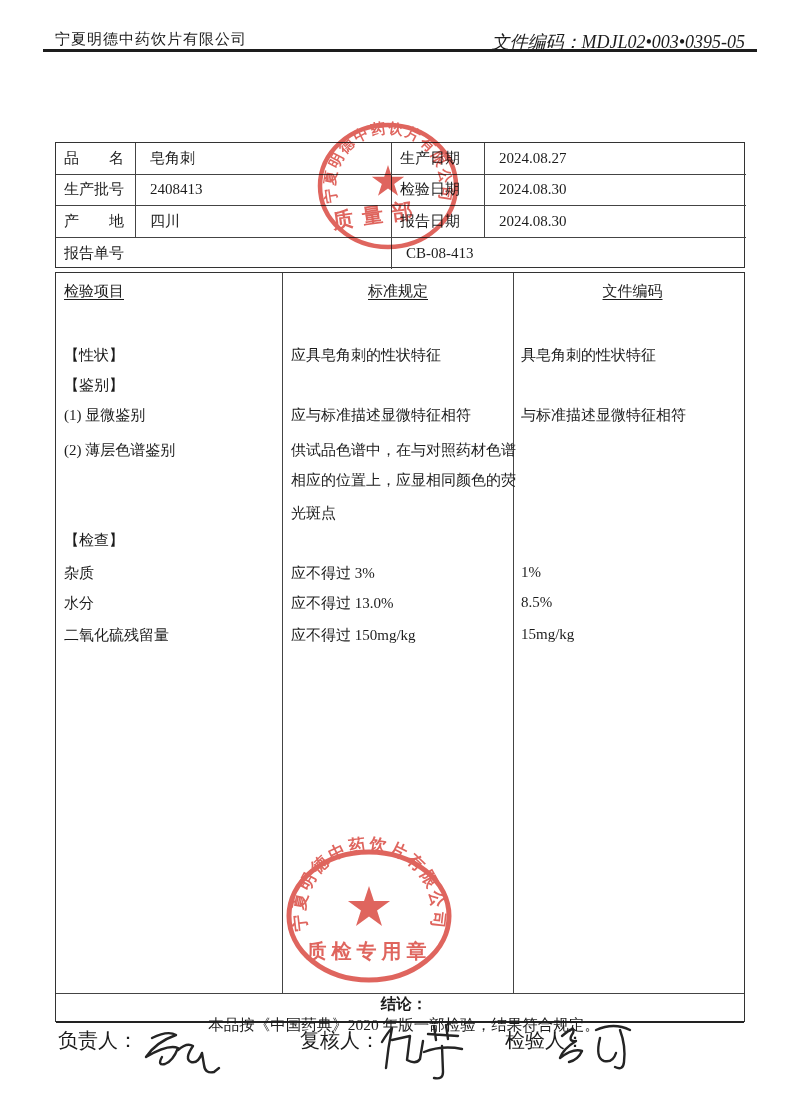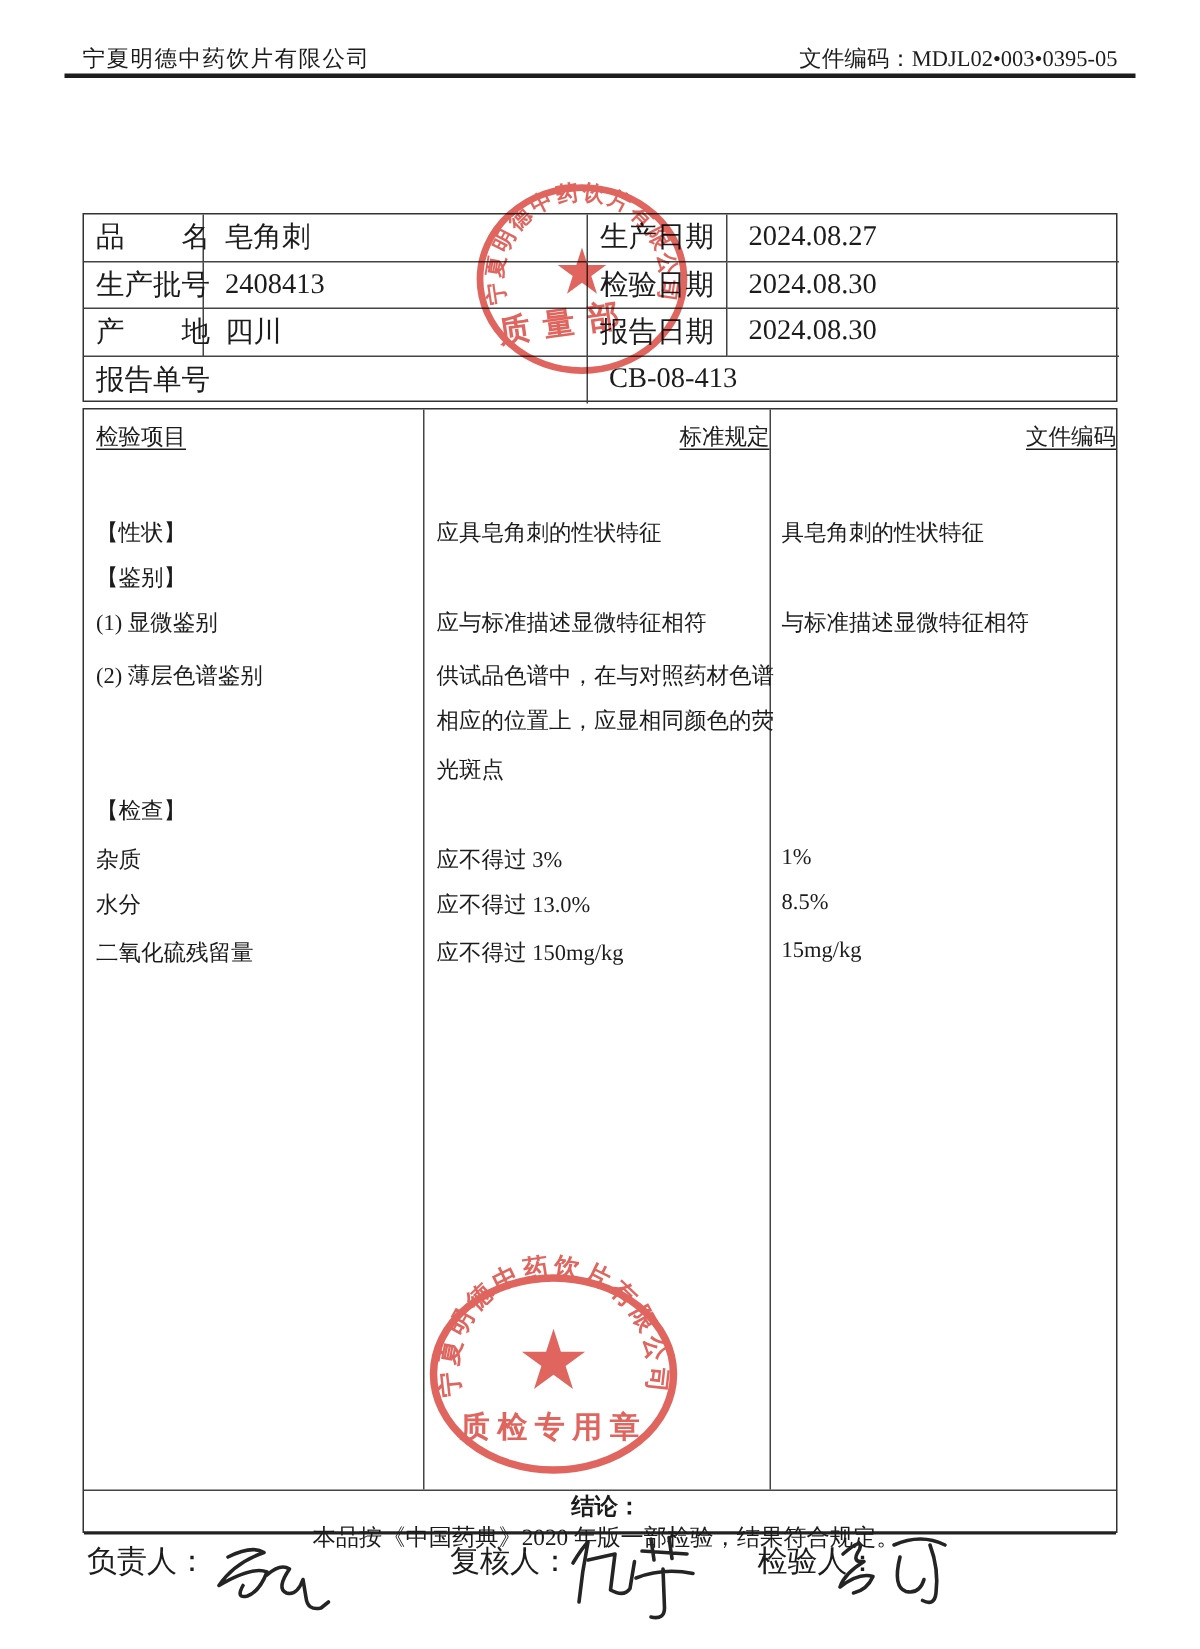--- a/index.html
+++ b/index.html
@@ -2,48 +2,48 @@
 <html><head>
 <meta charset="utf-8">
 <style>
   html,body{margin:0;padding:0;background:#ffffff;}
   #page{
     position:relative;width:800px;height:1099px;margin:0 auto;background:#fff;
     font-family:"Liberation Serif","DejaVu Serif",serif;color:#1c1c1c;overflow:hidden;
   }
   
   .hdr-company{position:absolute;left:55px;top:30px;font-size:15px;letter-spacing:1px;}
-  .hdr-code{position:absolute;right:55px;top:30px;font-size:15px;}
+  .hdr-code{position:absolute;right:55px;top:30px;font-size:18px;font-style:italic;}
   .hdr-rule{position:absolute;left:43px;top:49px;width:714px;height:3px;background:#1d1d1d;}
   
   .title{position:absolute;left:0;top:86px;width:100%;text-align:center;
          font-size:30px;font-weight:bold;letter-spacing:3px;}
   
   .info-table{position:absolute;left:55px;top:142px;width:690px;height:126px;
     display:grid;grid-template-columns:80px 256px 93px 261px;grid-template-rows:repeat(4,31.5px);
-    border:1.5px solid #333;box-sizing:border-box;font-size:19px;}
+    border:1.5px solid #333;box-sizing:border-box;font-size:15px;}
   .info-table .cell{border-right:1px solid #444;border-bottom:1px solid #444;
     display:flex;align-items:center;box-sizing:border-box;padding-left:8px;white-space:nowrap;}
   .info-table .cell.val{padding-left:14px;}
   .info-table .cell.lastcol{border-right:none;}
   .info-table .cell.lastrow{border-bottom:none;}
   .span2a{grid-column:1/3;}
   .span2b{grid-column:3/5;}
   
   .main-table{position:absolute;left:55px;top:272px;width:690px;height:750px;
     border:1.5px solid #333;box-sizing:border-box;font-size:15px;}
   .cols{position:absolute;left:0;top:0;width:100%;height:720px;display:flex;}
   .col{position:relative;height:100%;box-sizing:border-box;}
   .col-item{width:227px;border-right:1px solid #444;}
   .col-std{width:231px;border-right:1px solid #444;}
   .col-res{flex:1;}
   .line{position:absolute;left:8px;right:6px;white-space:nowrap;}
   .col-res .line{left:7px;}
   .col-hdr{text-decoration:underline;text-underline-offset:3px;}
-  .center{left:0;right:0;text-align:right;}
+  .center{left:0;right:0;text-align:center;}
   .concl{position:absolute;left:0;top:720px;width:100%;height:30px;box-sizing:border-box;
     border-top:1px solid #444;border-bottom:2.5px solid #222;
     display:flex;align-items:center;padding-left:8px;font-size:15.5px;flex-direction:column;}
   .concl b{font-weight:bold;}
   
   .foot-label{position:absolute;top:1027px;font-size:20px;}
   .sig{position:absolute;}
   .sig path{stroke:#242424;stroke-width:2.4;fill:none;stroke-linecap:round;stroke-linejoin:round;}
   
   .stamp{position:absolute;left:0;top:0;width:800px;height:1099px;pointer-events:none;

